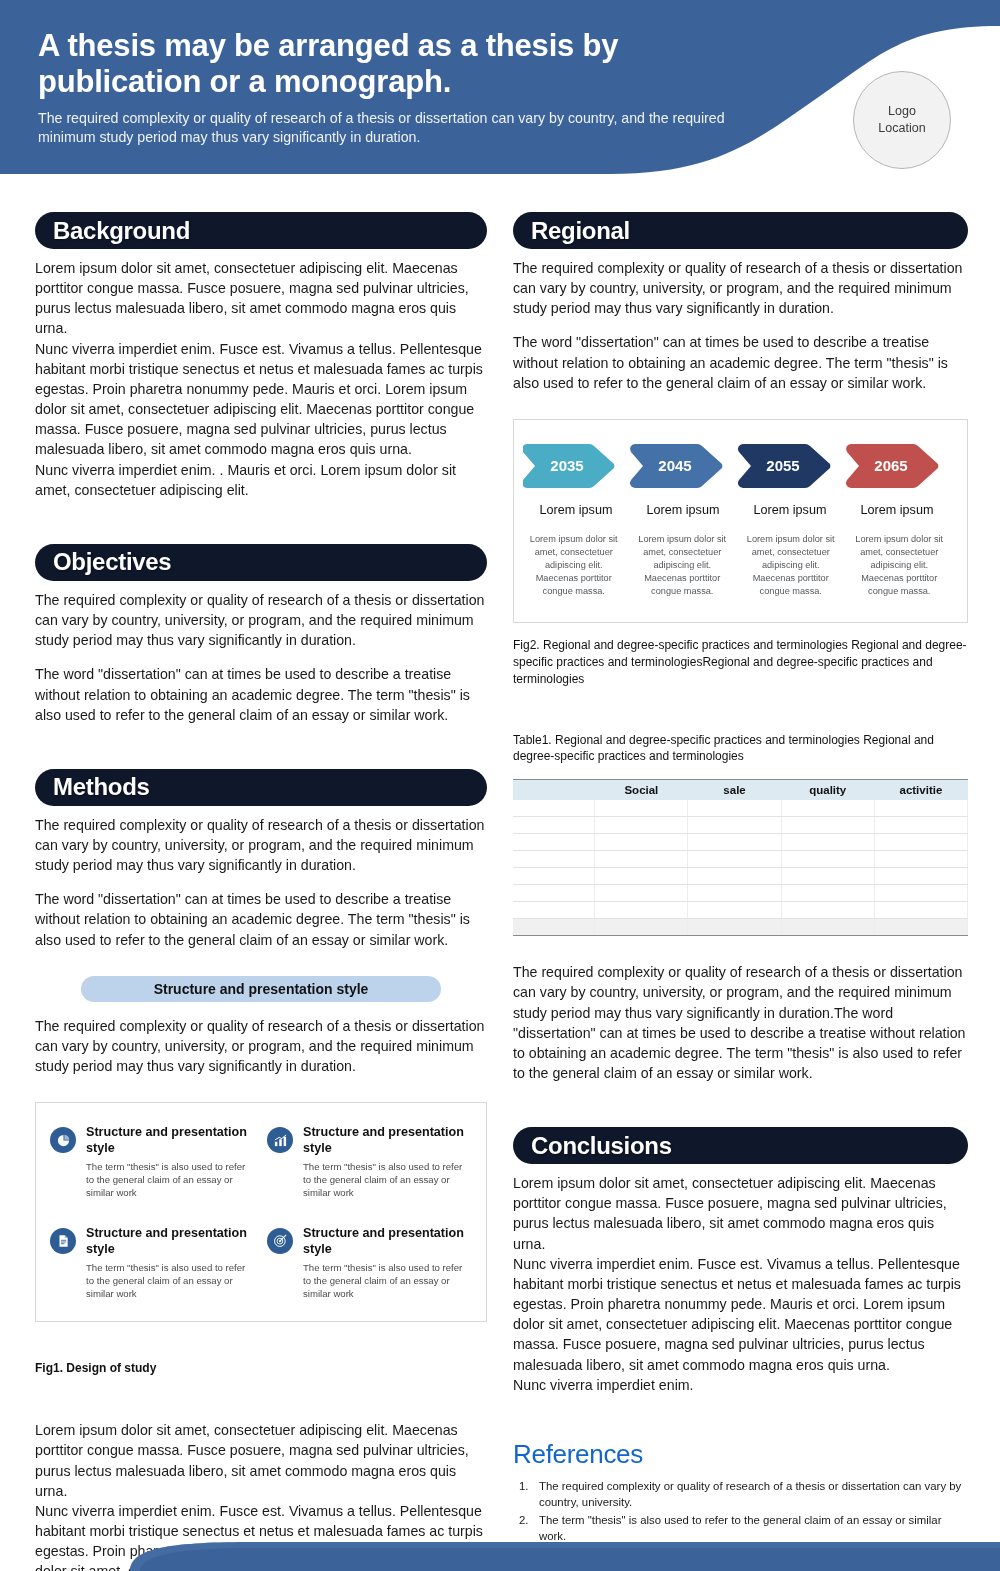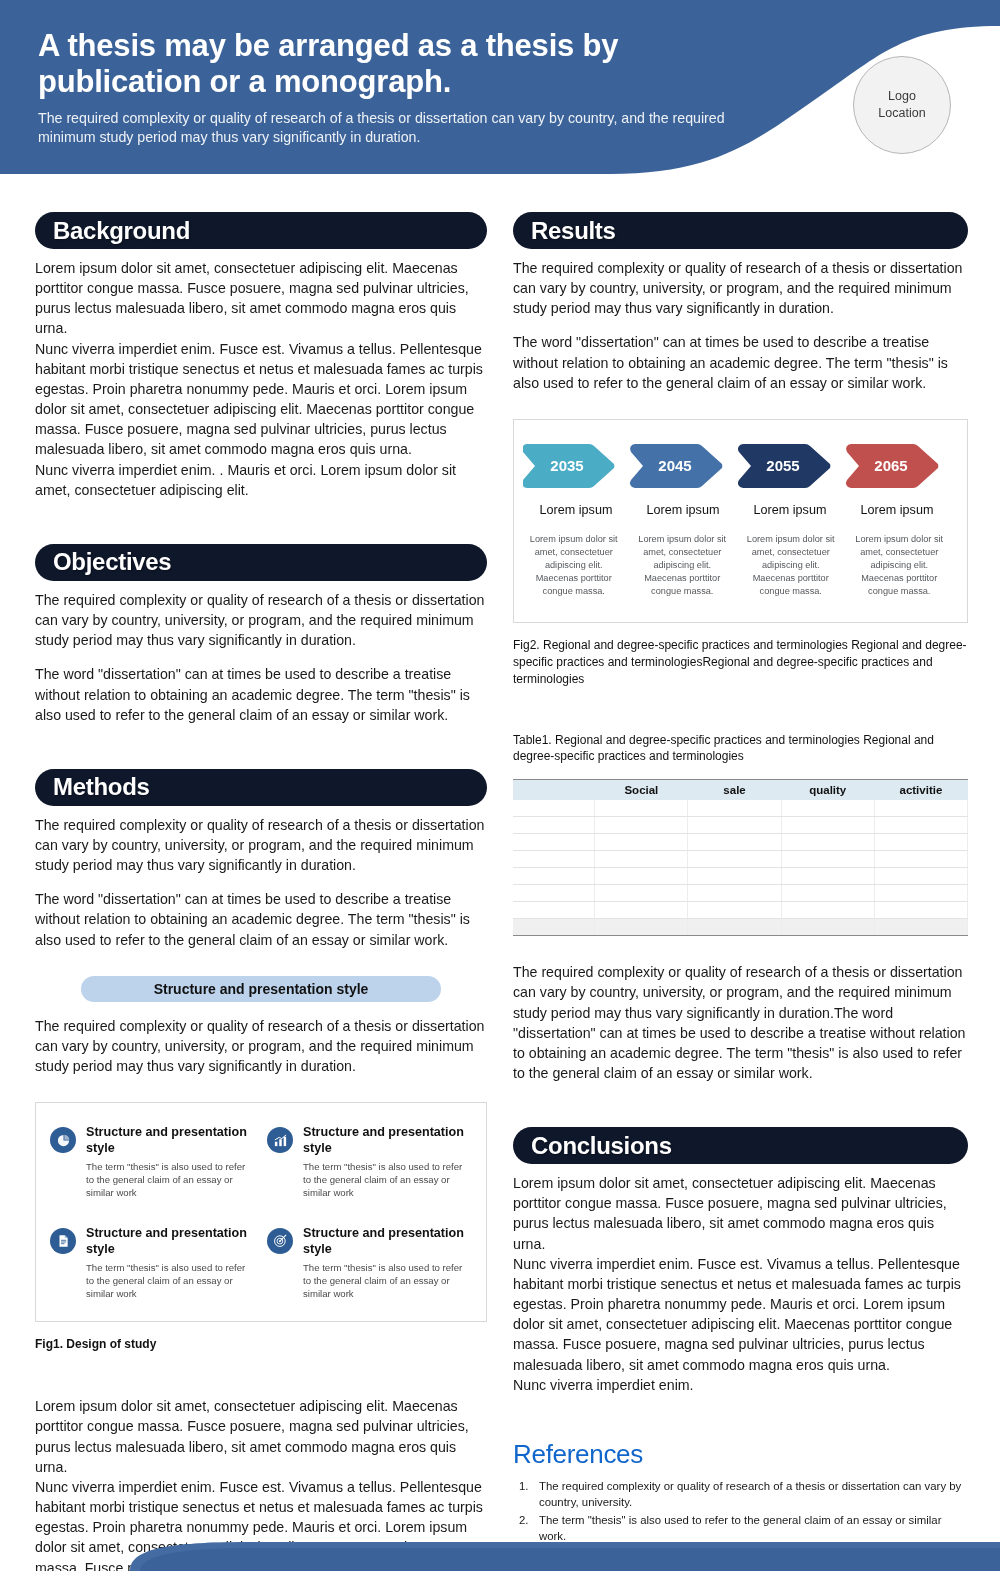--- a/index.html
+++ b/index.html
@@ -43,21 +43,21 @@
     letter-spacing: -0.2px;
   }
   .poster-subtitle {
     margin-top: 9px;
     font-size: 14.2px;
     color: #eef2f7;
     line-height: 1.36;
   }
   .logo-circle {
     position: absolute;
-    top: 56px;
+    top: 71px;
     left: 853px;
     width: 98px;
     height: 98px;
     border-radius: 50%;
     background: #f2f2f2;
     border: 1px solid #b6b6b6;
     display: flex;
     flex-direction: column;
     align-items: center;
     justify-content: center;
@@ -166,20 +166,21 @@
     font-size: 9.6px;
     color: #4a4a4a;
     line-height: 1.34;
   }
 
   .caption {
     font-size: 12px;
     font-weight: bold;
     color: #111;
     line-height: 1.38;
+    margin-top: 24px;
   }
   .caption-reg {
     font-size: 12px;
     font-weight: normal;
     color: #111;
     line-height: 1.4;
   }
 
   
   .arrow-box {
@@ -420,21 +421,21 @@
       <p>Lorem ipsum dolor sit amet, consectetuer adipiscing elit. Maecenas porttitor congue massa. Fusce posuere, magna sed pulvinar ultricies, purus lectus malesuada libero, sit amet commodo magna eros quis urna.</p>
       <p>Nunc viverra imperdiet enim. Fusce est. Vivamus a tellus. Pellentesque habitant morbi tristique senectus et netus et malesuada fames ac turpis egestas. Proin pharetra nonummy pede. Mauris et orci. Lorem ipsum dolor sit amet, consectetuer adipiscing elit. Maecenas porttitor congue massa. Fusce posuere, magna sed pulvinar ultricies, purus lectus malesuada libero, sit amet commodo magna eros quis urna.</p>
 
     </div>
 
   </div>
 
   <div class="col-right">
 
     <div class="sec-head">
-      <span>Results</span>
+      <span>Regional</span>
     </div>
     <div class="body-text">
       <p>The required complexity or quality of research of a thesis or dissertation can vary by country, university, or program, and the required minimum study period may thus vary significantly in duration.</p>
       <p>The word "dissertation" can at times be used to describe a treatise without relation to obtaining an academic degree. The term "thesis" is also used to refer to the general claim of an essay or similar work.</p>
     </div>
 
     <div class="gap-md"></div>
 
     <div class="arrow-box">
       <div class="arrow-row">

